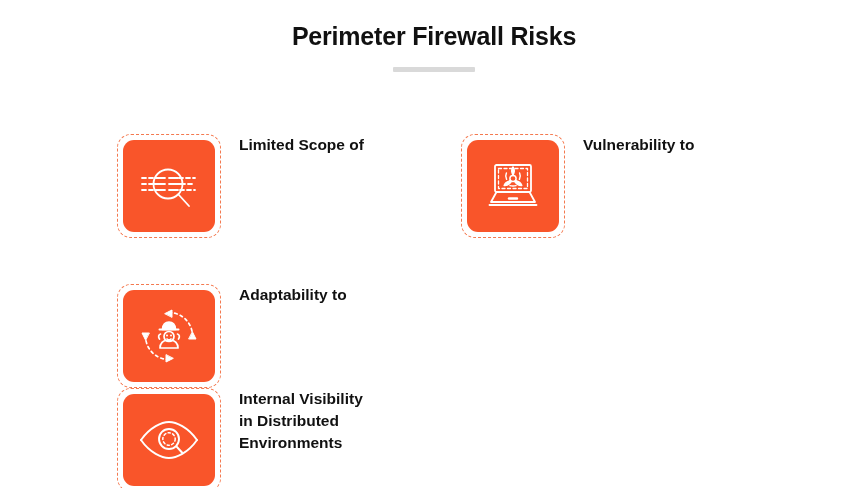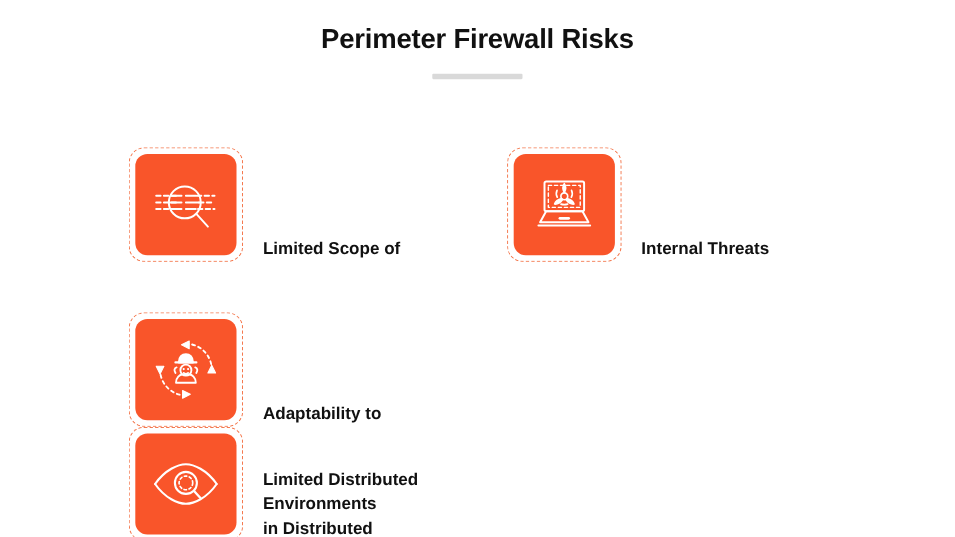--- a/index.html
+++ b/index.html
@@ -56,21 +56,21 @@
     flex-direction: row;
     align-items: flex-start;
   }
   .grid-row.row-2 {
     margin-top: 46px;
     flex-direction: column;
   }
   .cell {
     display: flex;
     flex-direction: row;
-    align-items: flex-end;
+    align-items: flex-start;
     width: 344px;
   }
 
   
   .tile-wrap {
     width: 104px;
     height: 104px;
     flex: 0 0 104px;
     border: 1px dashed #f4794f;
     border-radius: 14px;
@@ -173,21 +173,21 @@
                 </g>
 
                 <path d="M7 41 L12.5 31 L45.5 31 L51 41 Z"></path>
                 <line x1="25" y1="37.5" x2="33" y2="37.5" stroke-width="2.4"></line>
                 <path d="M5.5 44 L52.5 44"></path>
               </svg>
             </span>
           </div>
         </div>
         <div class="label">
-          <span class="ln">Internal Threats</span>
+          <span class="ln">Vulnerability to</span>
         </div>
       </div>
 
     </div>
 
     <div class="grid-row row-2">
 
       <div class="cell">
         <div class="tile-wrap">
           <div class="tile">
@@ -235,22 +235,22 @@
 
                 <circle cx="31" cy="21" r="10"></circle>
                 <circle cx="31" cy="21" r="6.2" stroke-dasharray="2.2 2.4" stroke-width="1.5"></circle>
 
                 <line x1="38.4" y1="28.4" x2="44" y2="34.5" stroke-width="2.1"></line>
               </svg>
             </span>
           </div>
         </div>
         <div class="label">
-          <span class="ln">Limited Distributed</span>
+          <span class="ln">Internal Visibility</span>
+          <span class="ln">in Distributed</span>
           <span class="ln">Environments</span>
-          <span class="ln">in Distributed</span>
         </div>
       </div>
 
     </div>
 
   </div>
 </div>
 
 </body></html>

